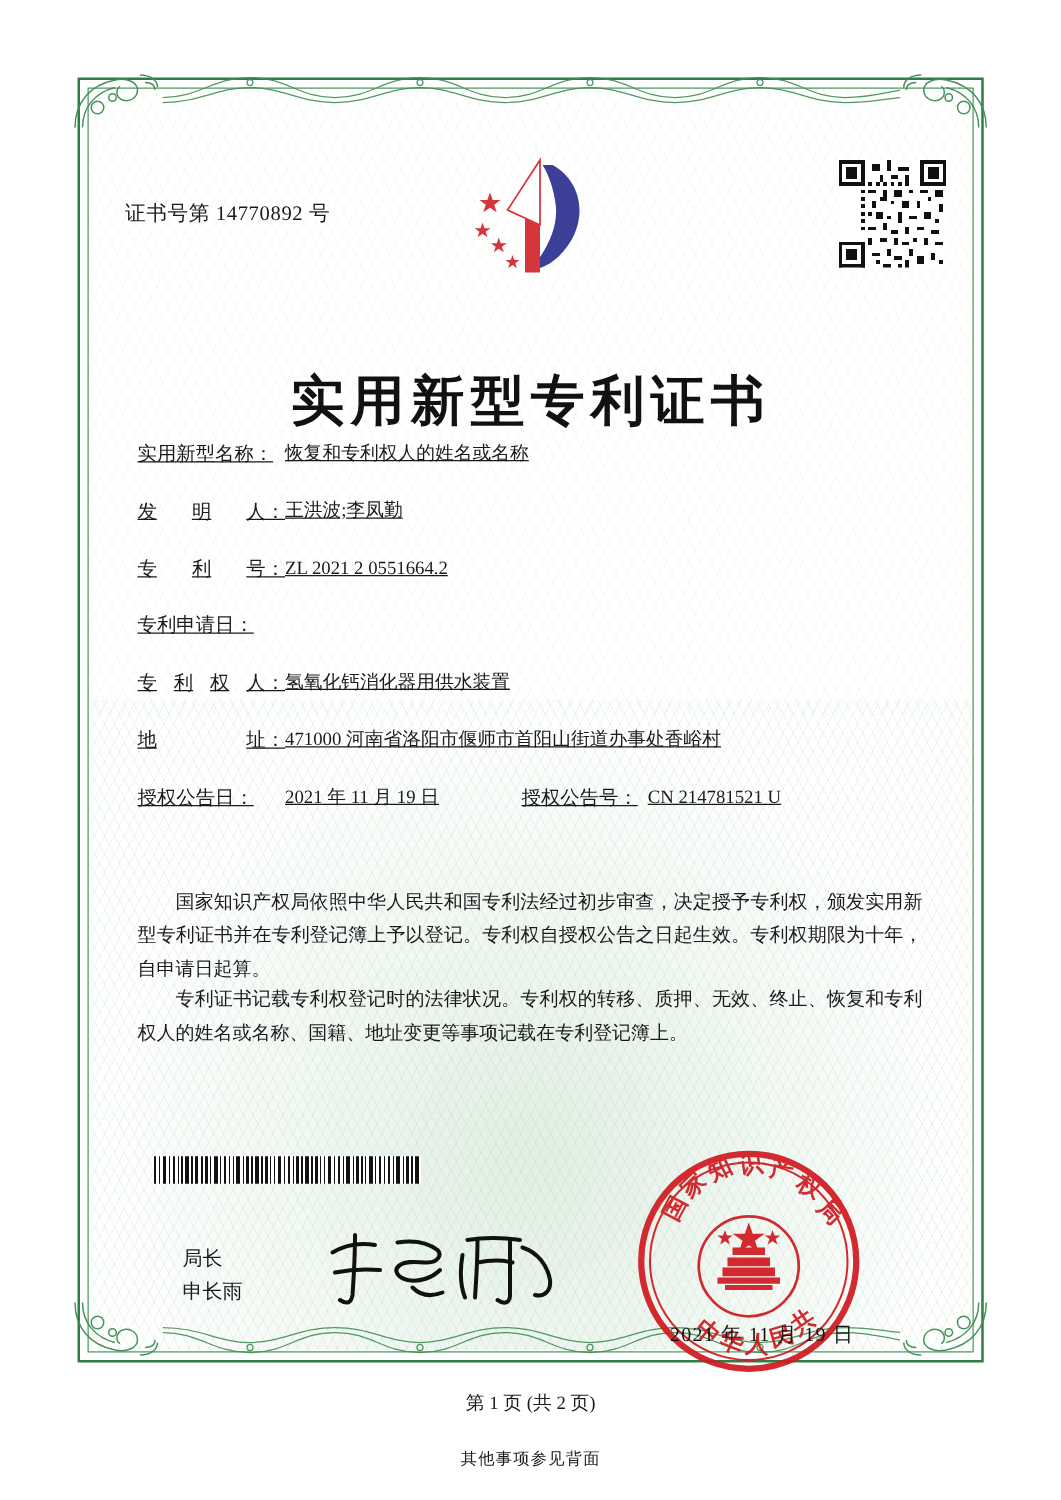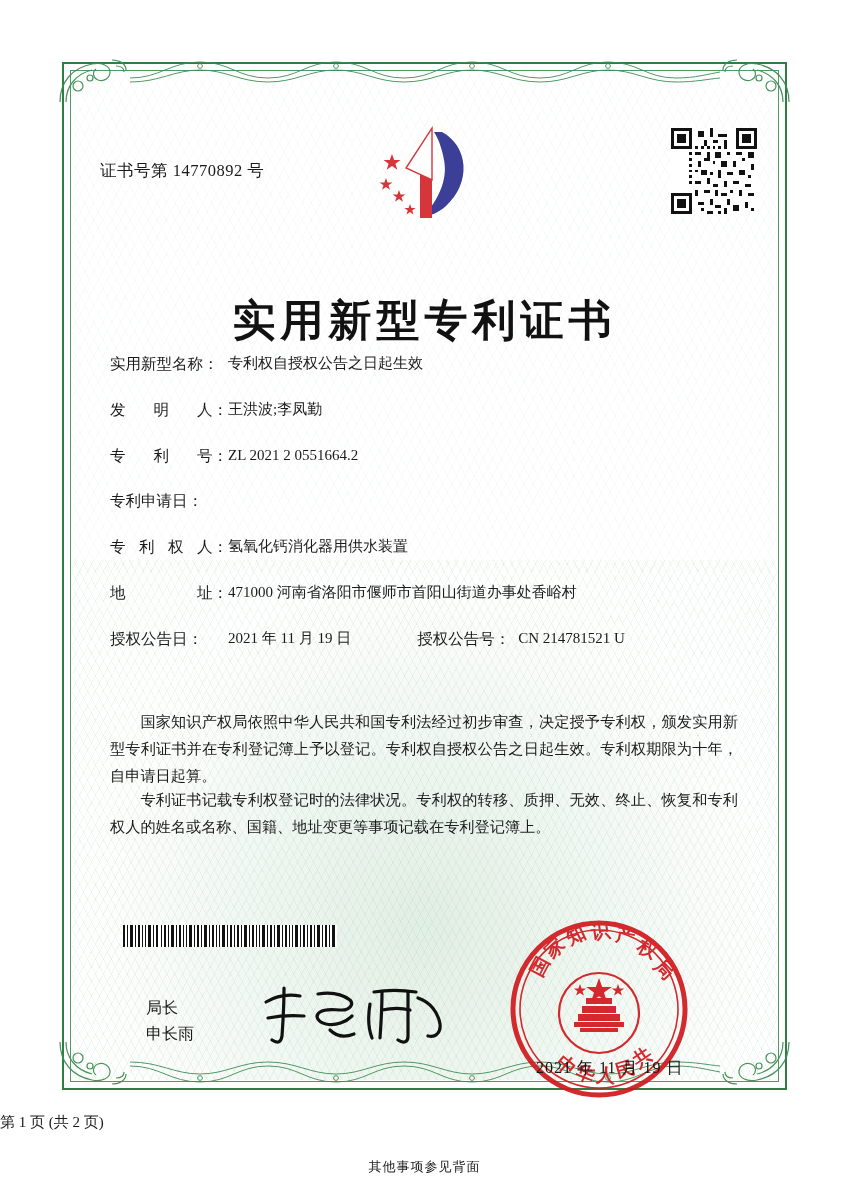--- a/index.html
+++ b/index.html
@@ -140,20 +140,21 @@
     left: 110px;
     top: 352px;
     width: 640px;
     font-size: 15.5px;
   }
   .row {
     display: flex;
     align-items: center;
     margin-bottom: 22.5px;
     line-height: 1.5;
+    text-decoration: underline;
   }
   .row .lbl {
     width: 118px;
     flex: 0 0 118px;
     letter-spacing: 0px;
     white-space: nowrap;
   }
   .row .lbl.spread {
     display: flex;
     justify-content: space-between;
@@ -229,20 +230,21 @@
     top: 1058px;
     font-size: 16px;
     letter-spacing: 1px;
     color: #151515;
   }
 
   .page-num {
     position: absolute;
     left: 0; right: 0;
     top: 1113px;
+    text-align: center;
     font-size: 15px;
     font-family: Liberation Serif, serif;
   }
 
   .footnote {
     position: absolute;
     left: 0; right: 0;
     top: 1158px;
     text-align: center;
     font-size: 13px;
@@ -430,21 +432,21 @@
       </g>
     </svg>
   </div>
 
   <div class="main-title">实用新型专利证书</div>
 
   <div class="fields">
 
     <div class="row">
       <div class="lbl">实用新型名称：</div>
-      <div class="val">专利权自授权公告之日起生效</div>
+      <div class="val">恢复和专利权人的姓名或名称</div>
     </div>
 
     <div class="row">
       <div class="lbl spread">
         <span>发</span>
         <span>明</span>
         <span>人：</span>
       </div>
       <div class="val">王洪波;李凤勤</div>
     </div>

